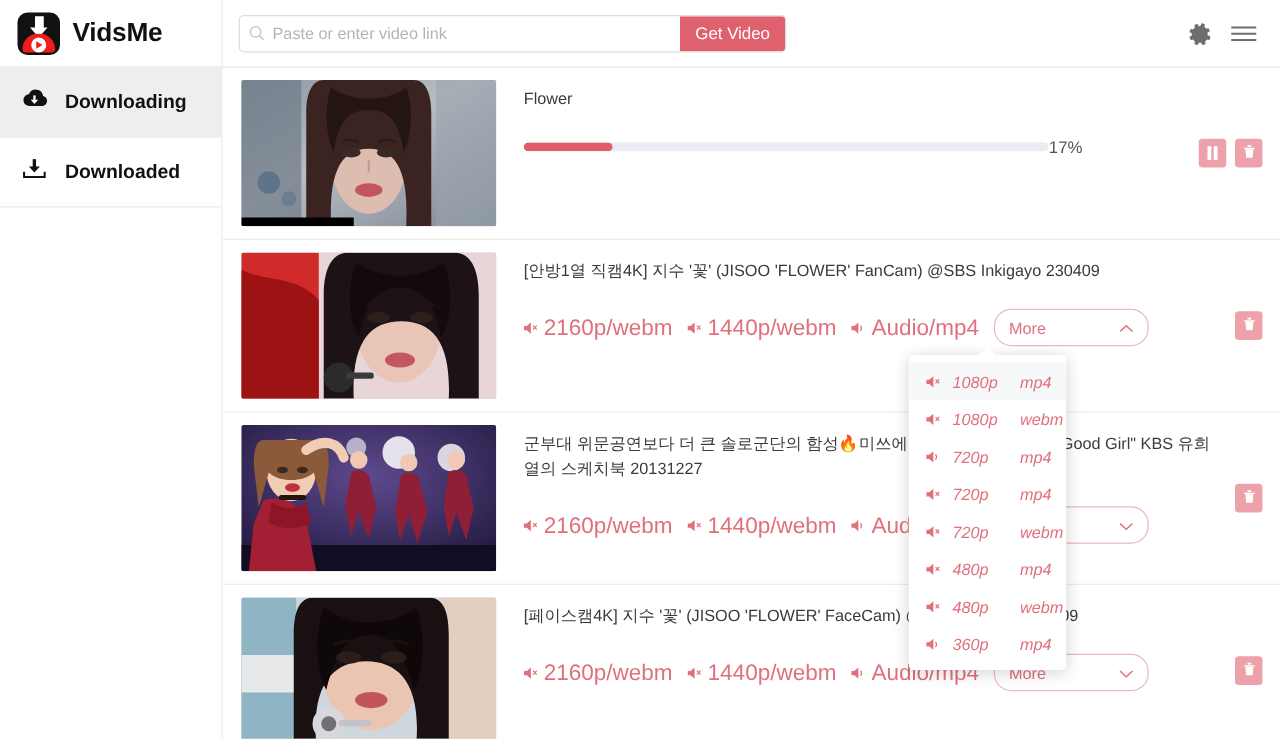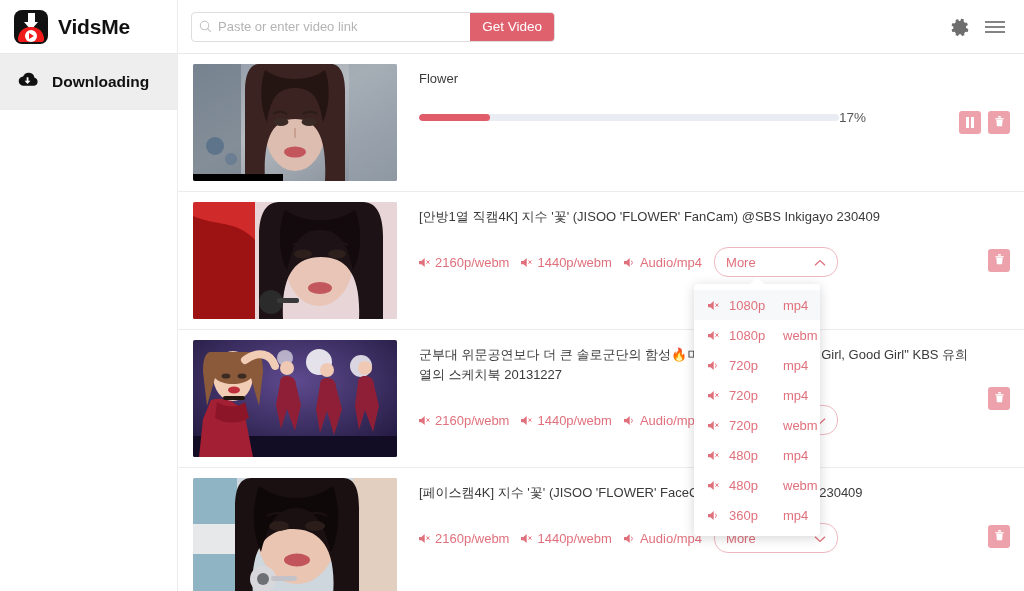--- a/index.html
+++ b/index.html
@@ -68,21 +68,21 @@
     font-size: 21px; font-weight: bold; color: #111111; letter-spacing: -0.2px;
   }
 
   .searchwrap {
     display: flex; align-items: center;
     margin-left: 13px;
     flex: 1;
   }
   .searchbar {
     display: flex; align-items: stretch;
-    width: 364px; height: 30px;
+    width: 438px; height: 30px;
     border: 1px solid #dedede; border-radius: 4px;
     background: #fff; overflow: hidden;
   }
   .search-icon-wrap {
     display: flex; align-items: center; justify-content: center;
     width: 26px; flex-shrink: 0;
   }
   .search-input {
     flex: 1; border: none; outline: none;
     font-size: 13px; color: #444;
@@ -156,21 +156,21 @@
   }
   .progress-fill { height: 100%; background: #e05c68; border-radius: 4px; }
   .progress-pct { font-size: 13.5px; color: #555; }
 
   .quality-line {
     display: flex; align-items: center; gap: 12px;
     margin-top: 20px; flex-wrap: nowrap;
   }
   .quality-opt {
     display: flex; align-items: center; gap: 3px;
-    font-size: 13px; color: #e0707c; cursor: pointer; white-space: nowrap;
+    font-size: 18px; color: #e0707c; cursor: pointer; white-space: nowrap;
   }
   .more-btn {
     display: flex; align-items: center; justify-content: space-between;
     width: 124px; height: 30px;
     border: 1px solid #edb8bf; border-radius: 14px;
     background: #ffffff; color: #e0707c;
     font-size: 13px; padding: 0 11px; cursor: pointer;
     font-family: "Liberation Sans", sans-serif;
     position: relative;
   }
@@ -276,20 +276,30 @@
         <span>
           <svg width="23" height="20" viewBox="0 0 24 20" fill="#111">
             <path d="M19.3 7.6a6.2 6.2 0 00-11.9-1.3A4.8 4.8 0 008 16h11a4.3 4.3 0 00.3-8.4z"></path>
             <g fill="#fff">
               <rect x="11.1" y="7.2" width="1.9" height="4.6"></rect>
               <path d="M12.05 14.3l-3.1-3.5h6.2z"></path>
             </g>
           </svg>
         </span>
         <span class="side-label">Downloading</span>
+      </div>
+      <div class="side-item">
+        <span>
+          <svg width="23" height="20" viewBox="0 0 24 20">
+            <rect x="10.6" y="2" width="2.8" height="7" fill="#111"></rect>
+            <path d="M12 13.2l-4.6-5h9.2z" fill="#111"></path>
+            <path d="M3.4 12.6v4.2h17.2v-4.2" fill="none" stroke="#111" stroke-width="1.7"></path>
+          </svg>
+        </span>
+        <span class="side-label">Downloaded</span>
       </div>
     </div>
 
     <div class="list">
 
       <div class="row">
         <div class="thumb">
           <svg viewBox="0 0 204 117" preserveAspectRatio="none">
             <defs>
               <linearGradient id="bg1" x1="0" y1="0" x2="1" y2="1">
@@ -552,21 +562,21 @@
               <svg width="11" height="12" viewBox="0 0 12 13" fill="#fff">
                 <rect x="1.4" y="3.4" width="9.2" height="1.2"></rect>
                 <path d="M2.5 4.8h7l-.7 7.3H3.2z"></path>
                 <rect x="4.4" y="1.2" width="3.2" height="1.6"></rect>
               </svg>
             </span>
           </button>
         </div>
       </div>
 
-      <div class="dropdown" id="dropdown" style="left: 516px; top: 230.141px;">
+      <div class="dropdown" id="dropdown" style="left: 549px; top: 230.141px; font-style: italic;">
           <div class="dd-item highlight">
             <svg class="spk" width="13" height="11" viewBox="0 0 16 13" fill="#e0707c">
               <path d="M0 4.5h3L7 1v11L3 8.5H0z"></path>
               <path d="M9.2 4l3.6 4M12.8 4l-3.6 4" stroke="#e0707c" stroke-width="1.2"></path>
             </svg>
             <span class="dd-q">1080p</span>
             <span class="dd-fmt">mp4</span>
           </div>
           <div class="dd-item">
             <svg class="spk" width="13" height="11" viewBox="0 0 16 13" fill="#e0707c">

